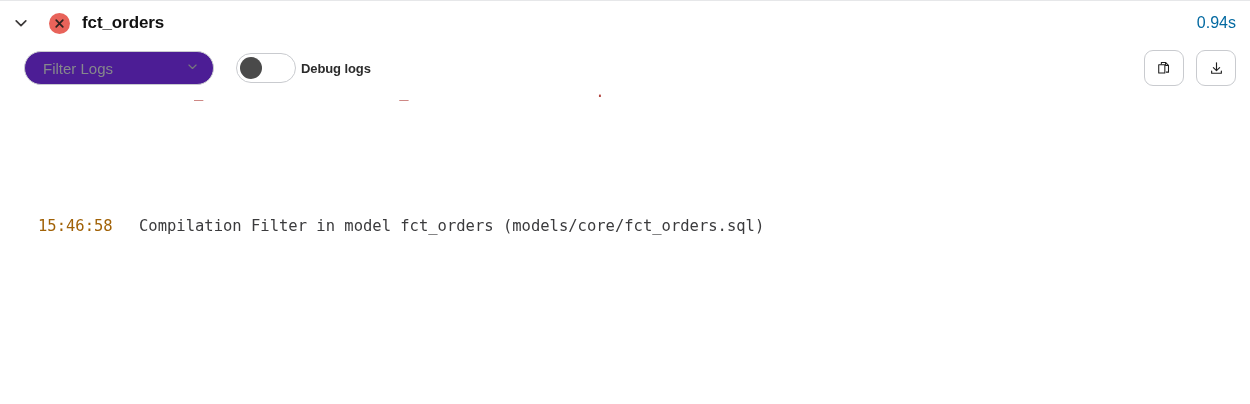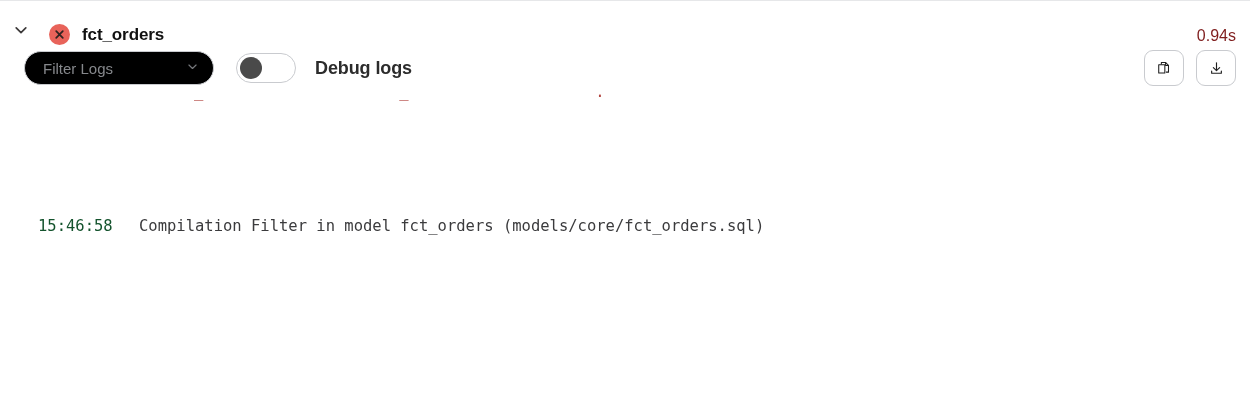--- a/index.html
+++ b/index.html
@@ -20,21 +20,21 @@
     height: 404px;
     position: relative;
     box-sizing: border-box;
     border-top: 1px solid #e6e7e9;
     background: #ffffff;
   }
 
   
   .header-row {
     display: flex;
-    align-items: flex-end;
+    align-items: center;
     height: 44px;
     padding: 0 14px 0 6px;
     box-sizing: border-box;
   }
 
   .chevron-btn {
     width: 30px;
     height: 30px;
     display: flex;
     align-items: center;
@@ -64,39 +64,39 @@
     color: #111111;
     margin-left: 12px;
     white-space: nowrap;
   }
 
   .spacer { flex: 1 1 auto; }
 
   .elapsed {
     font-size: 16px;
     font-weight: 400;
-    color: #7f1d1d;
+    color: #0369a1;
     white-space: nowrap;
   }
 
   
   .toolbar-row {
     display: flex;
     align-items: center;
     height: 46px;
     padding: 0 14px 0 24px;
     box-sizing: border-box;
   }
 
   .filter-select {
     height: 34px;
     min-width: 190px;
     border: 1px solid #c9cbcf;
     border-radius: 18px;
-    background: #000000;
+    background: #4c1d95;
     display: flex;
     align-items: center;
     padding: 0 14px 0 18px;
     box-sizing: border-box;
     cursor: pointer;
   }
   .filter-select .label {
     font-size: 15px;
     color: #86888c;
     white-space: nowrap;
@@ -120,22 +120,22 @@
     position: absolute;
     top: 3px;
     left: 3px;
     width: 22px;
     height: 22px;
     border-radius: 50%;
     background: #4a4a4a;
   }
 
   .toggle-label {
-    margin-left: 19px;
-    font-size: 18px;
+    margin-left: 5px;
+    font-size: 13px;
     font-weight: 700;
     color: #2c2c2c;
     white-space: nowrap;
     letter-spacing: -0.1px;
   }
 
   .icon-btn {
     width: 38px;
     height: 34px;
     border: 1px solid #c9cbcf;
@@ -192,21 +192,21 @@
     top: 23px;
     left: 0;
     right: 0;
   }
 
   .ts {
     display: inline-block;
     width: 139px;
     padding-left: 38px;
     box-sizing: border-box;
-    color: #14532d;
+    color: #a16207;
   }
   .ts-blank {
     display: inline-block;
     width: 139px;
   }
   .msg { color: #3b3b3d; }
 </style>
 </head>
 <body>
 

